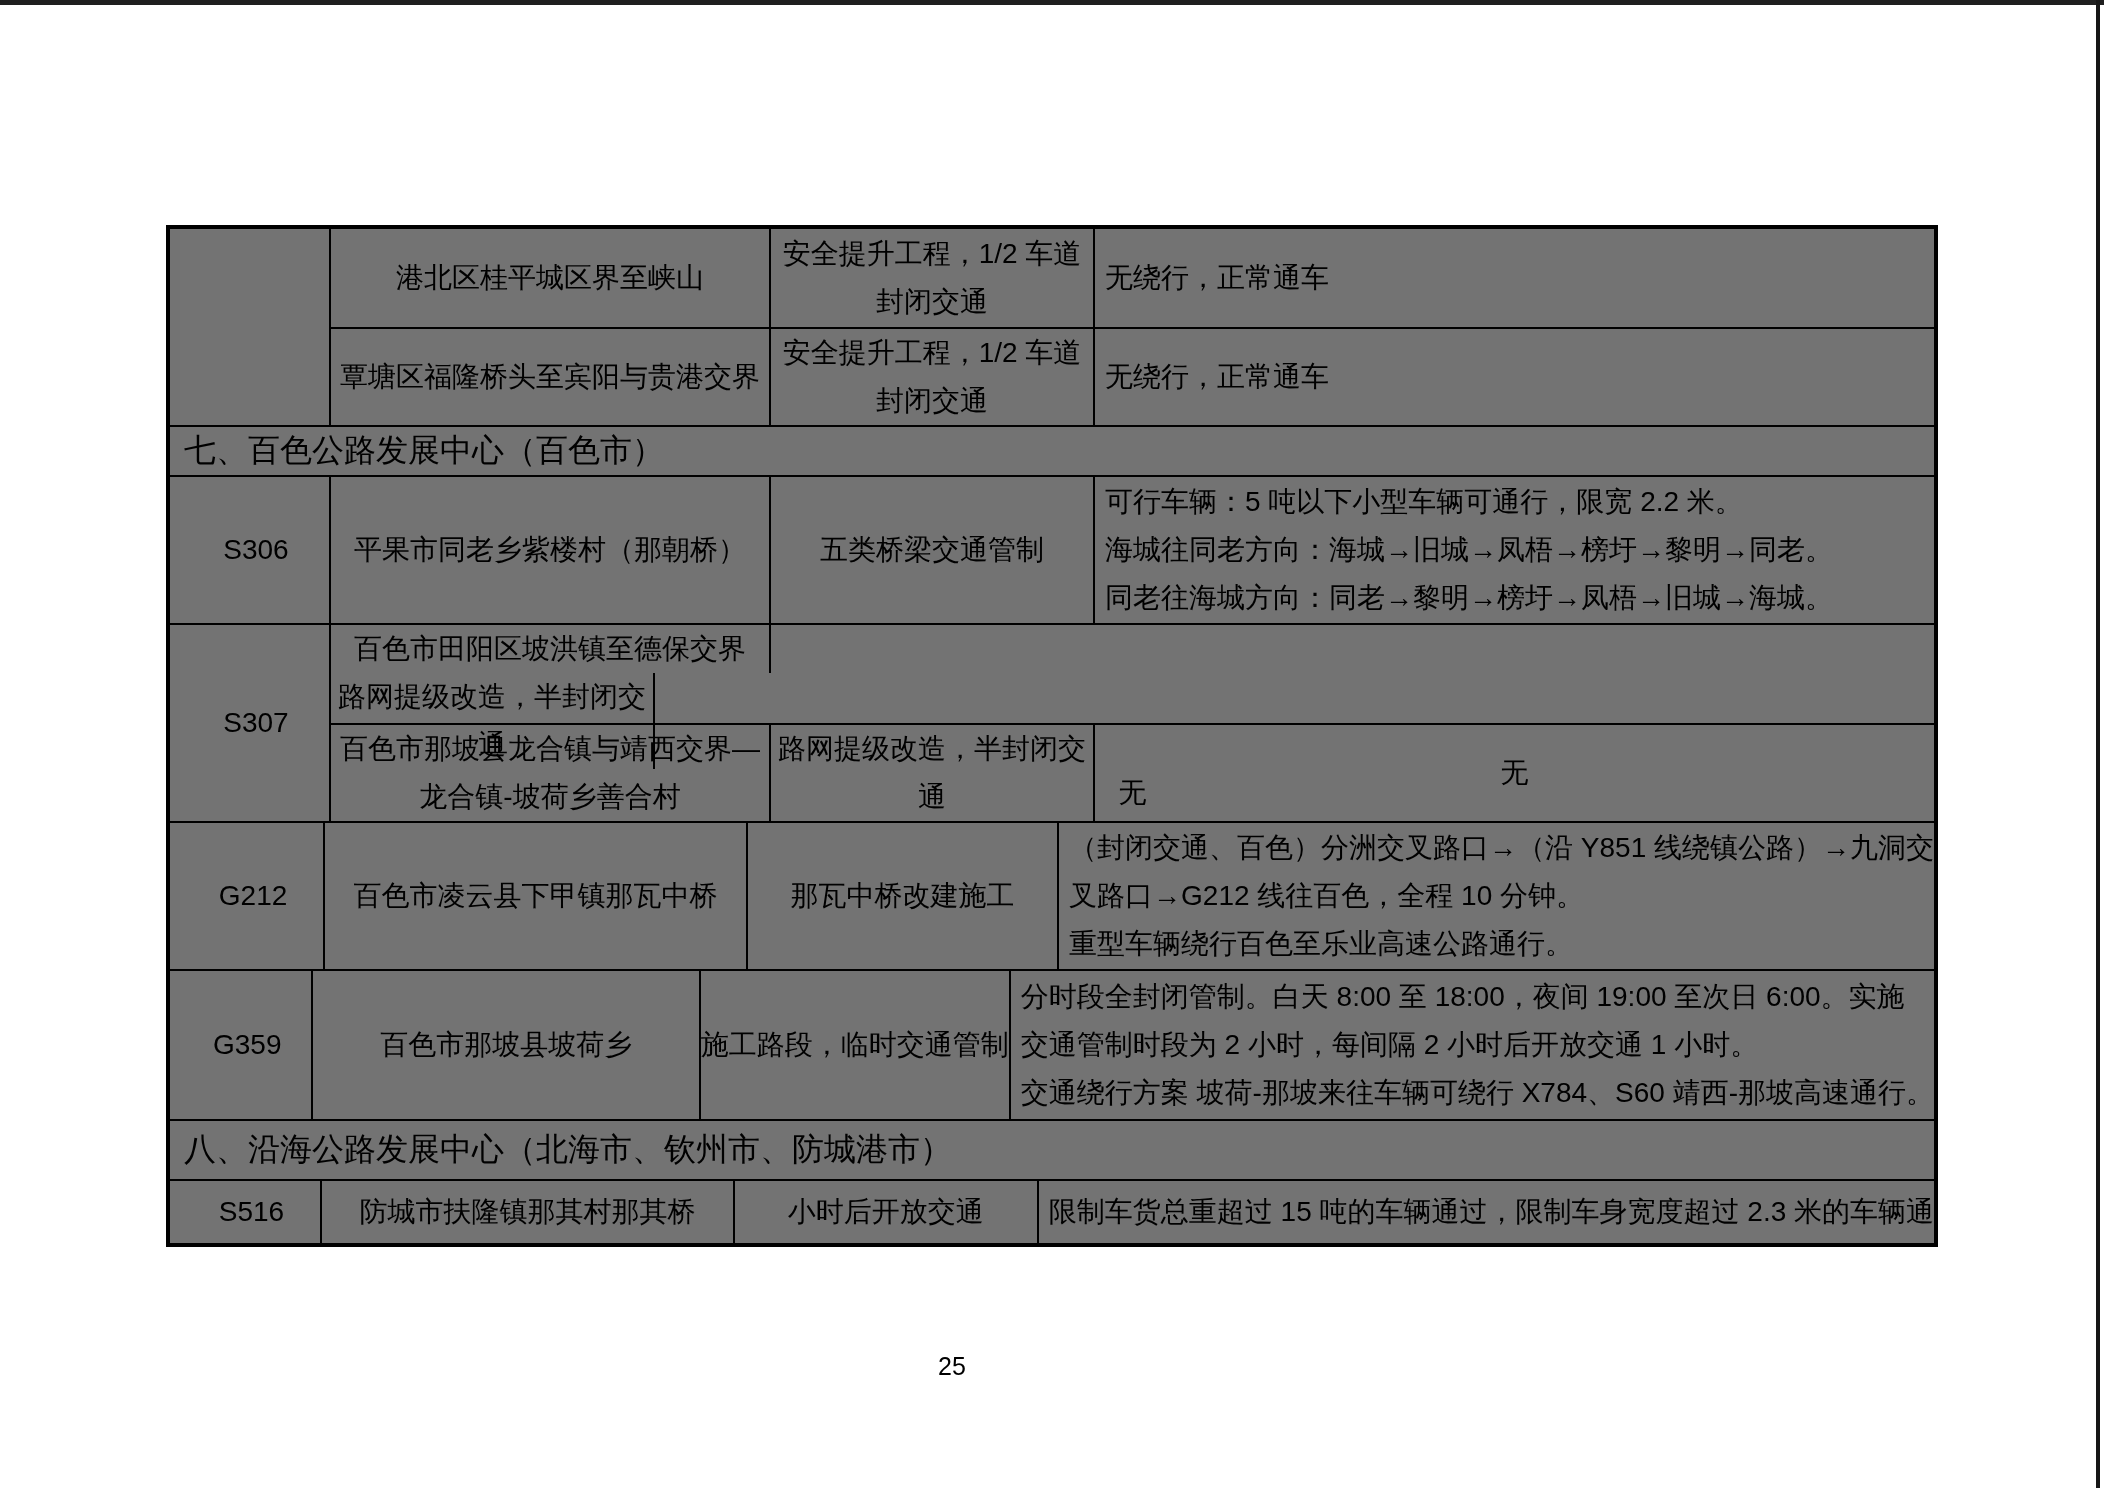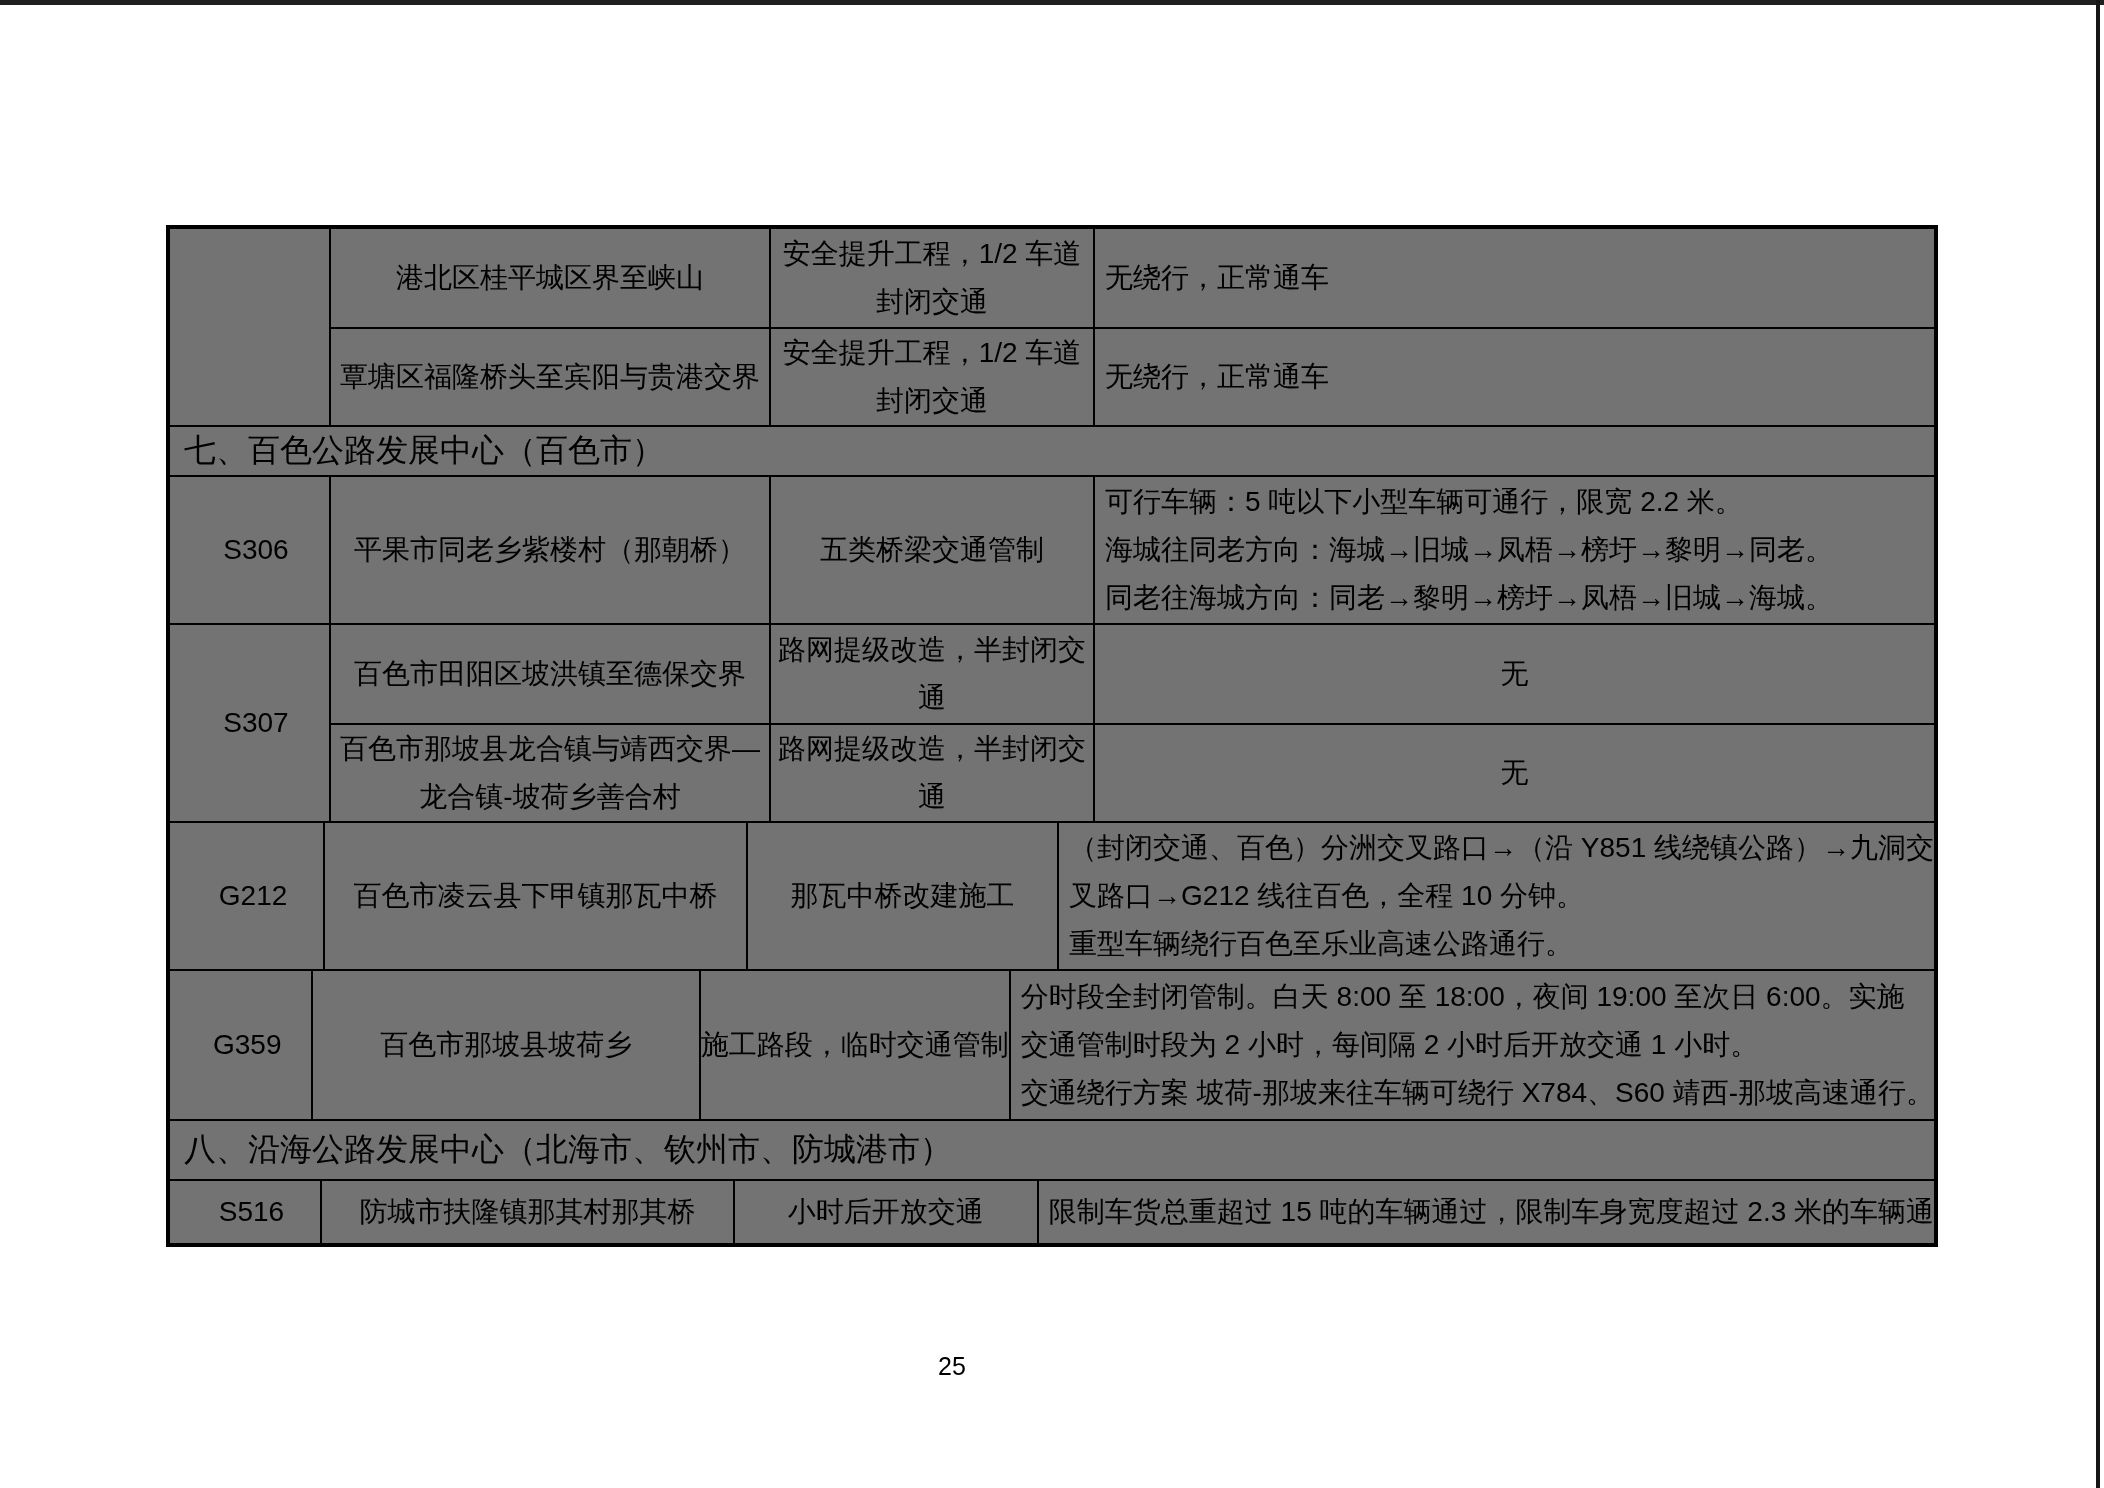--- a/index.html
+++ b/index.html
@@ -103,21 +103,21 @@
     <div class="cell c-detour">
         <div class="line">可行车辆：5 吨以下小型车辆可通行，限宽 2.2 米。</div>
         <div class="line">海城往同老方向：海城→旧城→凤梧→榜圩→黎明→同老。</div>
         <div class="line">同老往海城方向：同老→黎明→榜圩→凤梧→旧城→海城。</div>
       </div>
   </div>
 
   <div class="trow" style="height:196px;">
     <div class="cell c-code">S307</div>
     <div class="groupwrap">
-      <div class="subrow first" style="height:98px;">
+      <div class="subrow first" style="height:98px;flex-direction:column;">
         <div class="cell c-loc">
             <div class="line">百色市田阳区坡洪镇至德保交界</div>
           </div>
         <div class="cell c-type">
             <div class="line">路网提级改造，半封闭交</div>
             <div class="line">通</div>
           </div>
         <div class="cell c-detour center-x">
             <div class="line">无</div>
           </div>

